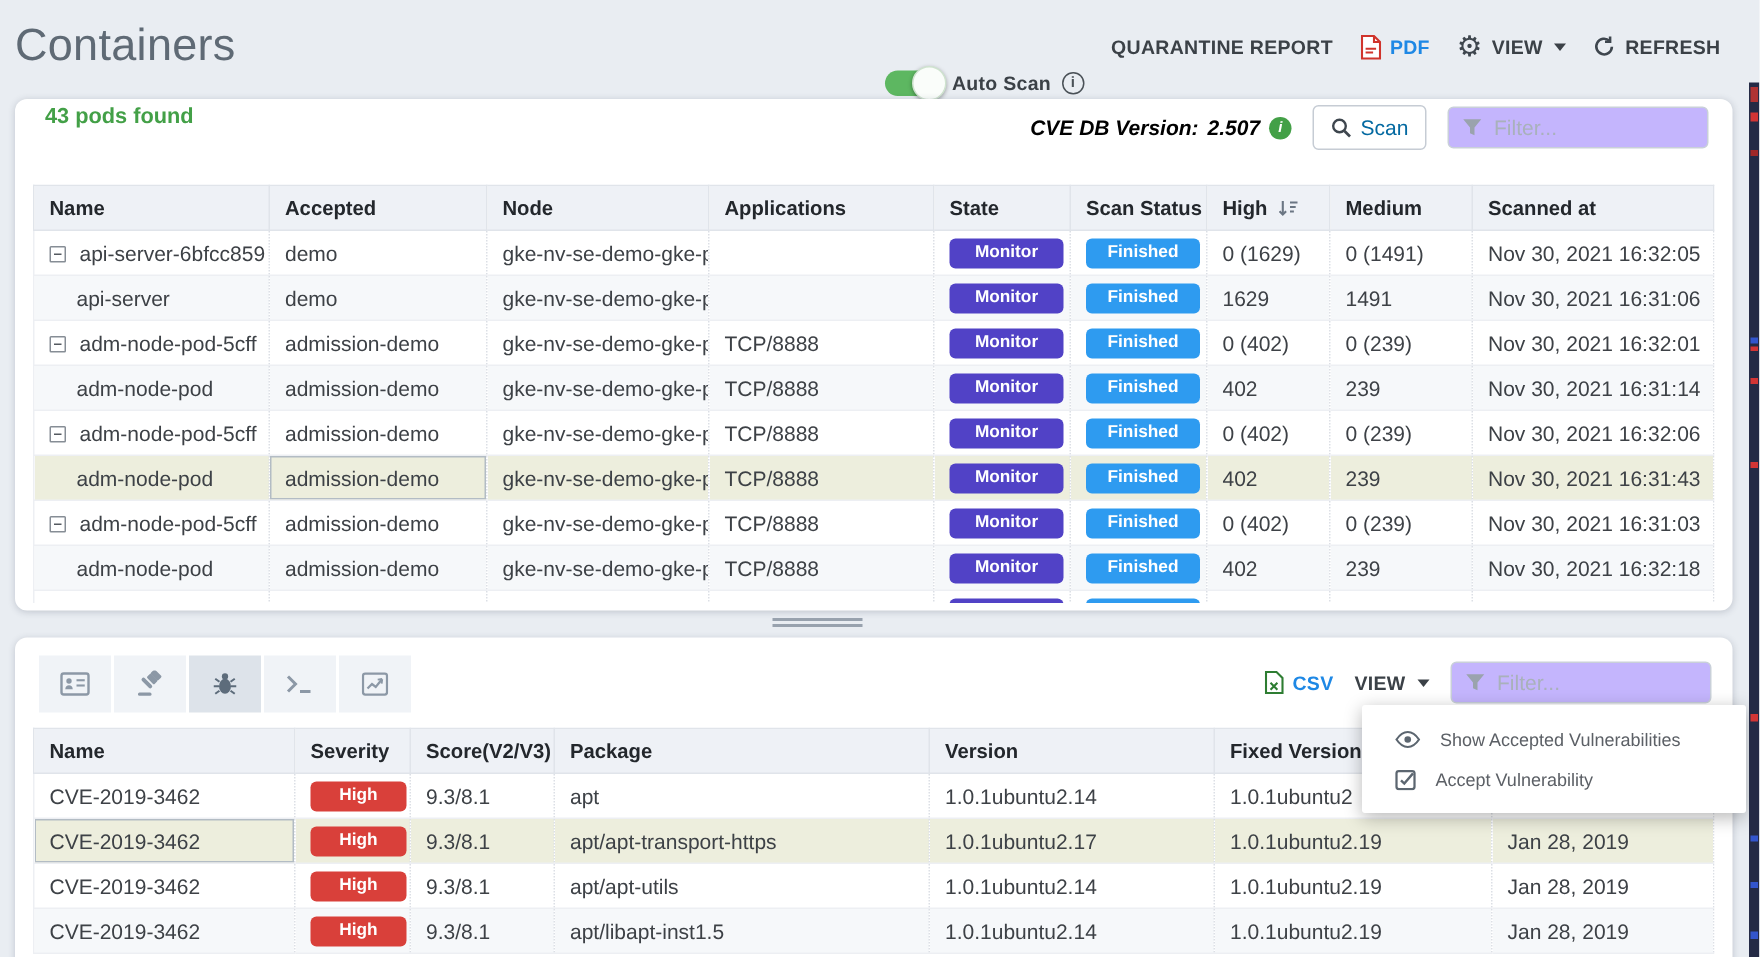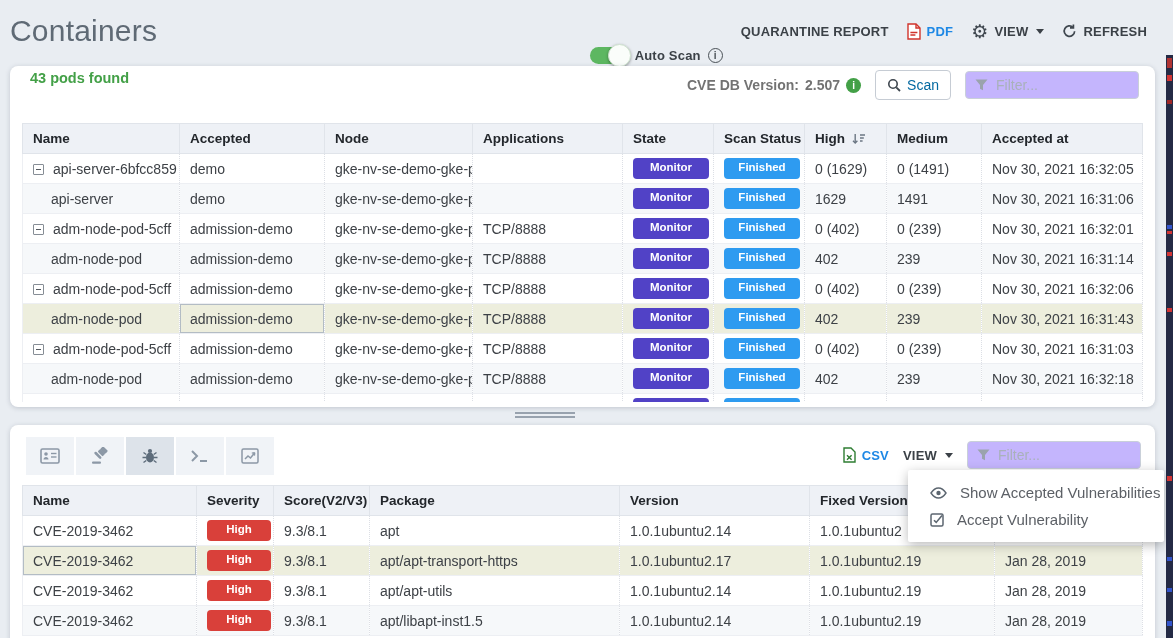--- a/index.html
+++ b/index.html
@@ -30,21 +30,21 @@
 
   
   .panel { position:absolute; left:10px; width:1145px; background:#fff; border-radius:8px;
            box-shadow:0 1px 5px rgba(50,60,80,.22); padding:0 12px; }
   .panel-pods { top:66px; height:341px; overflow:hidden; }
   .panel-vulns { top:425px; height:240px; }
 
   .pods-head { height:57px; display:flex; align-items:flex-start; padding:4px 4px 0 8px; }
   .pods-count { font-size:14.5px; font-weight:bold; color:#43a047; }
   .pods-head .right { margin-left:auto; display:flex; align-items:center; gap:14px; }
-  .cve-db { display:flex; align-items:center; gap:6px; font-size:14px; font-weight:bold; color:#737373; }
+  .cve-db { display:flex; align-items:center; gap:6px; font-size:14px; font-weight:bold; color:#000000;font-style:italic; }
   .scan-btn { display:flex; align-items:center; gap:6px; height:30px; padding:0 11px; background:#fff;
               border:1px solid #c6ccd4; border-radius:4px; cursor:pointer; font-family:inherit;
               font-size:14px; color:#0369a1; }
   .filter { display:flex; align-items:center; gap:8px; width:174px; height:28px; border:1px solid #c9d0d9;
             border-radius:4px; background:#c4b5fd; padding:0 9px; }
   .filter input { border:none; outline:none; width:100%; font-family:inherit; font-size:14px; color:#3b4147; background:transparent; }
   .filter input::placeholder { color:#a9b1bb; }
 
   
   .tablewrap { overflow:hidden; }
@@ -79,21 +79,21 @@
   .tabs { display:flex; gap:2px; }
   .tab { width:48px; height:38px; background:#f0f3f7; display:flex; align-items:center; justify-content:center; cursor:pointer; }
   .tab.active { background:#dde3ea; }
   .vulns-toolbar .right { margin-left:auto; display:flex; align-items:center; gap:14px; padding-bottom:6px; }
   .tw-vulns { margin-top:10px; }
 
   
   .menu { position:absolute; left:908px; top:470px; width:256px; background:#fff; border-radius:2px;
           box-shadow:0 3px 12px rgba(0,0,0,.28); padding:9px 0; z-index:20; }
   .menu-item { display:flex; align-items:center; gap:13px; height:27px; padding:0 14px 0 22px;
-               font-size:15px; color:#5c6066; cursor:pointer; white-space:nowrap; }
+               font-size:12px; color:#5c6066; cursor:pointer; white-space:nowrap; }
 
   
   .edge-strip { position:absolute; right:0; top:55px; bottom:0; width:7px; background:#242a45; z-index:30; }
   .edge-mark { position:absolute; left:1px; width:5px; }
 
   .icon { display:inline-flex; align-items:center; }
 </style>
 </head>
 <body>
 
@@ -226,21 +226,21 @@
                   </span>
                 </span>
               </th>
               <th>
                 <span class="thflex">
                   <span>Medium</span>
                 </span>
               </th>
               <th>
                 <span class="thflex">
-                  <span>Accepted at</span>
+                  <span>Scanned at</span>
                 </span>
               </th>
             </tr>
           </thead>
         <tbody id="pods-body">
             <tr class="">
               <td class=""><span class="expand"></span><span>api-server-6bfcc859</span></td>
               <td class="">demo</td>
               <td>gke-nv-se-demo-gke-pr</td>
               <td></td>

